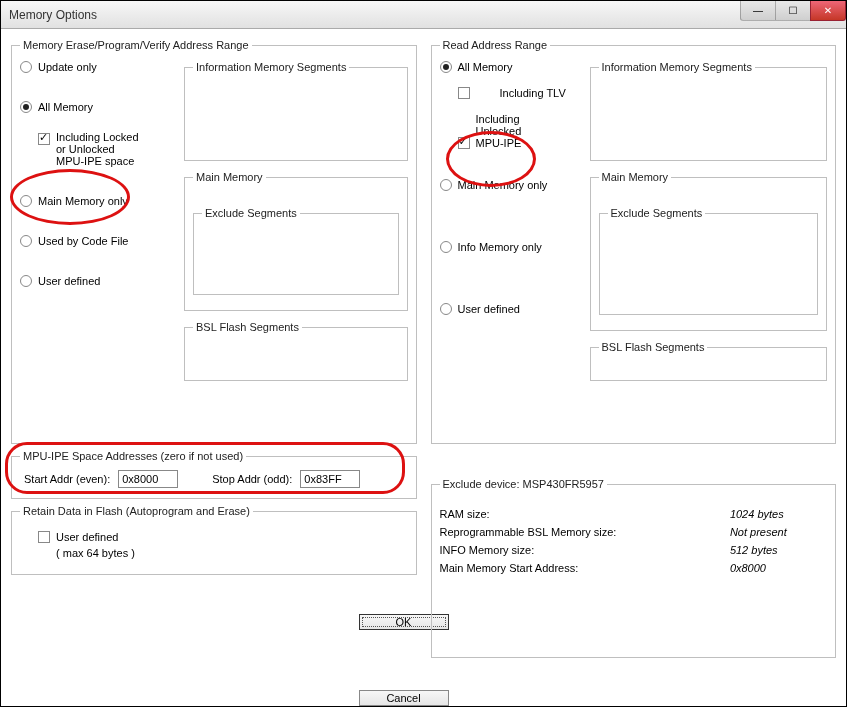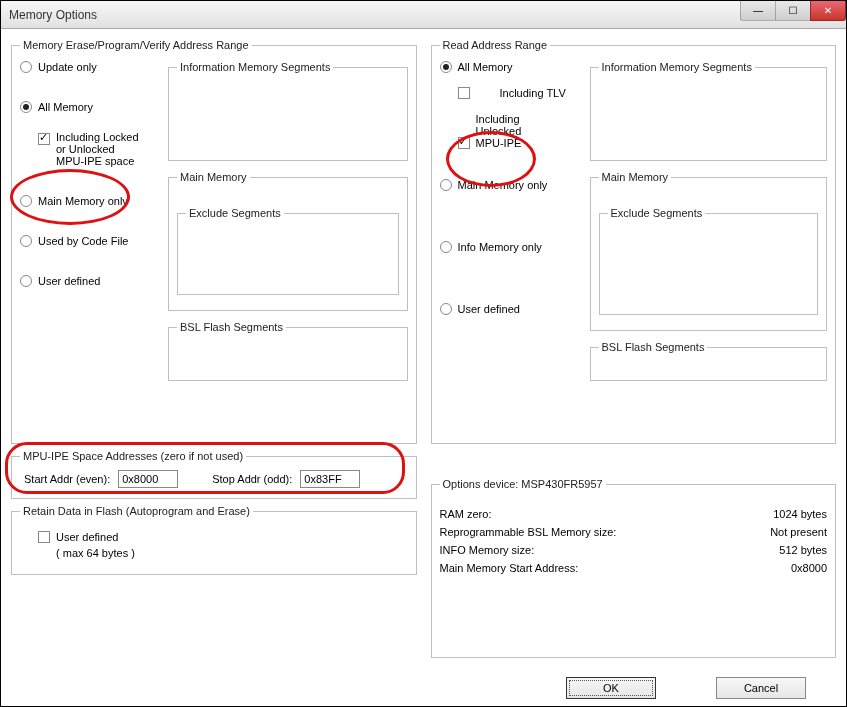--- a/index.html
+++ b/index.html
@@ -73,50 +73,51 @@
   .indent { margin-left: 18px; }
   .subfieldset {
     border: 1px solid #bfbfbf;
     margin-top: 4px;
   }
   .subfieldset legend { font-size: 11px; padding: 0 3px; }
   .left-grid {
     display: grid;
     grid-template-columns: 140px 1fr;
     grid-template-rows: auto auto auto;
-    gap: 8px 8px;
+    gap: 8px 24px;
     align-items: start;
   }
   .right-grid {
     display: grid;
     grid-template-columns: 140px 1fr;
     grid-template-rows: auto auto auto;
     gap: 6px 10px;
     align-items: start;
   }
   .input-text {
     border: 1px solid #888;
     height: 18px;
     padding: 1px 3px;
     font: inherit;
     width: 60px;
   }
   .addr-row { display: flex; align-items: center; gap: 8px; padding: 2px 4px; }
   .target-table { display: table; width: 100%; border-spacing: 0 6px; }
   .target-row { display: table-row; }
   .target-row > div { display: table-cell; }
-  .target-row .v { text-align: right; padding-left: 40px; }
+  .target-row .v { text-align: left; padding-left: 40px; font-style: italic; }
   .footer {
     height: 38px;
     display: flex;
     align-items: center;
     justify-content: flex-end;
     gap: 60px;
     padding-right: 40px;
     border-top: 1px solid transparent;
+    flex-direction: column;
   }
   .btn {
     min-width: 90px;
     height: 22px;
     border: 1px solid #888;
     background: linear-gradient(#f7f7f7,#e6e6e6);
     font: inherit;
   }
   .btn.default { outline: 1px dotted #555; outline-offset: -4px; border: 1px solid #333; }
   .redcircle {
@@ -270,24 +271,24 @@
             </fieldset>
           </fieldset>
           <fieldset class="subfieldset bsl-box2" style="margin-top:10px;">
             <legend>BSL Flash Segments</legend>
           </fieldset>
         </div>
       </div>
     </fieldset>
 
     <fieldset style="height:180px; margin-top:34px;">
-      <legend>Options device:  MSP430FR5957</legend>
+      <legend>Exclude device:  MSP430FR5957</legend>
       <div class="target-table" style="margin-top:6px;">
         <div class="target-row">
-          <div>RAM zero:</div>
+          <div>RAM size:</div>
           <div class="v">1024  bytes</div>
         </div>
         <div class="target-row">
           <div>Reprogrammable BSL Memory size:</div>
           <div class="v">Not present</div>
         </div>
         <div class="target-row">
           <div>INFO Memory size:</div>
           <div class="v">512  bytes</div>
         </div>

